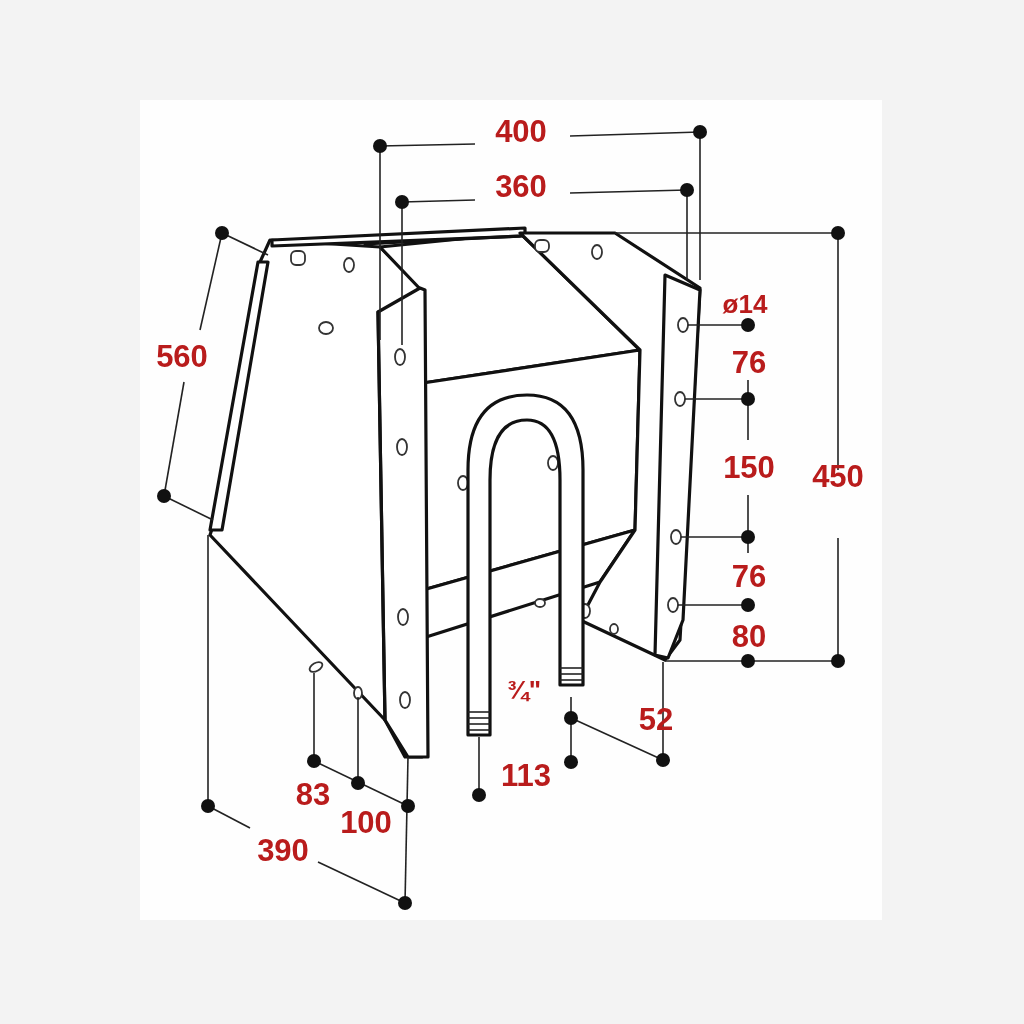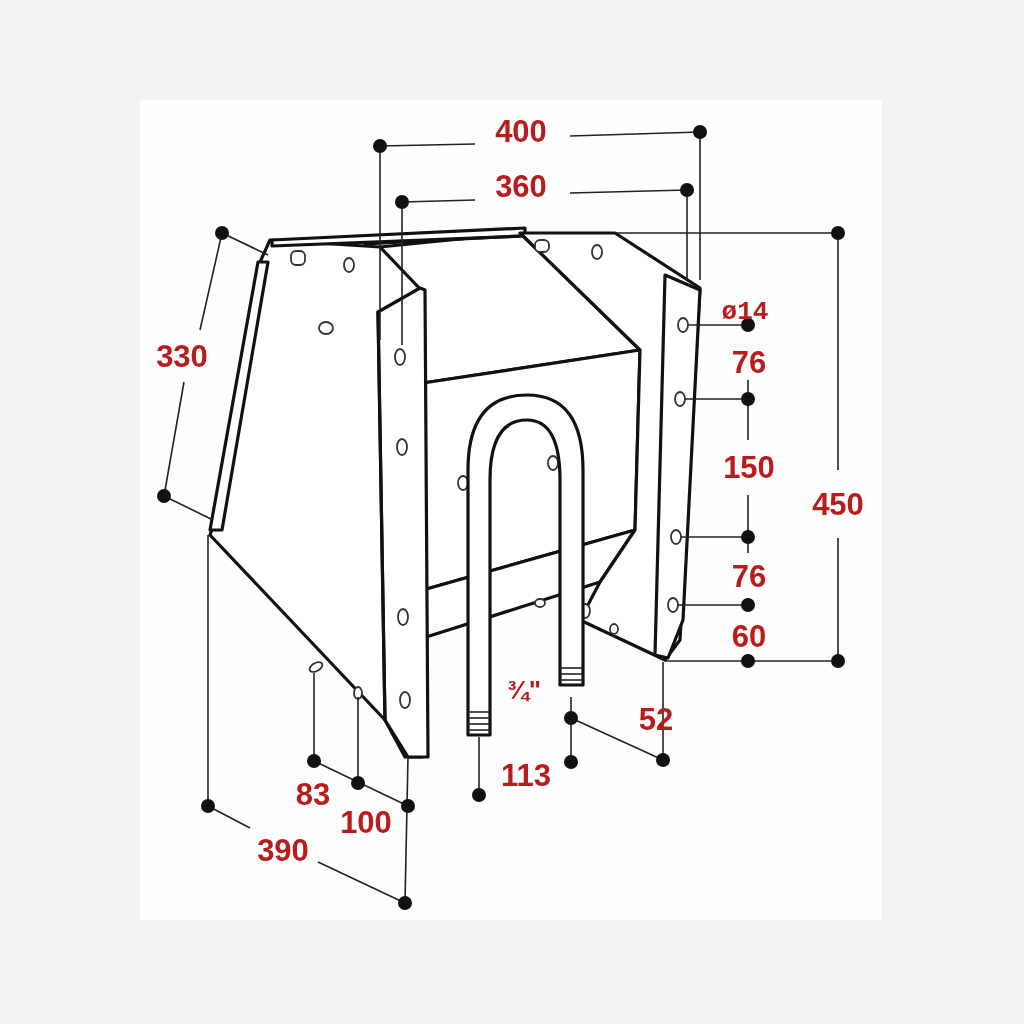--- a/index.html
+++ b/index.html
@@ -184,25 +184,25 @@
     <circle cx="408" cy="806" r="7"></circle>
     <circle cx="479" cy="795" r="7"></circle>
     <circle cx="571" cy="718" r="7"></circle>
     <circle cx="571" cy="762" r="7"></circle>
     <circle cx="663" cy="760" r="7"></circle>
   </g>
 </svg>
 
 <div class="dim-label" style="left:521px; top:131px;">400</div>
 <div class="dim-label" style="left:521px; top:186px;">360</div>
-<div class="dim-label" style="left:838px; top:504px;">450</div>
-<div class="dim-label" style="left:182px; top:356px;">330</div>
-<div class="dim-label small" style="left:745px; top:312px;font-family:Liberation Mono, monospace;">ø14</div>
+<div class="dim-label" style="left:838px; top:476px;">450</div>
+<div class="dim-label" style="left:182px; top:356px;">560</div>
+<div class="dim-label small" style="left:745px; top:304px;">ø14</div>
 <div class="dim-label" style="left:749px; top:362px;">76</div>
 <div class="dim-label" style="left:749px; top:467px;">150</div>
 <div class="dim-label" style="left:749px; top:576px;">76</div>
-<div class="dim-label" style="left:749px; top:636px;">60</div>
+<div class="dim-label" style="left:749px; top:636px;">80</div>
 <div class="dim-label" style="left:283px; top:850px;">390</div>
 <div class="dim-label" style="left:313px; top:794px;">83</div>
 <div class="dim-label" style="left:366px; top:822px;">100</div>
 <div class="dim-label" style="left:526px; top:775px;">113</div>
 <div class="dim-label" style="left:656px; top:719px;">52</div>
 <div class="dim-label small" style="left:524px; top:690px;">¾"</div>
 
 </body></html>

